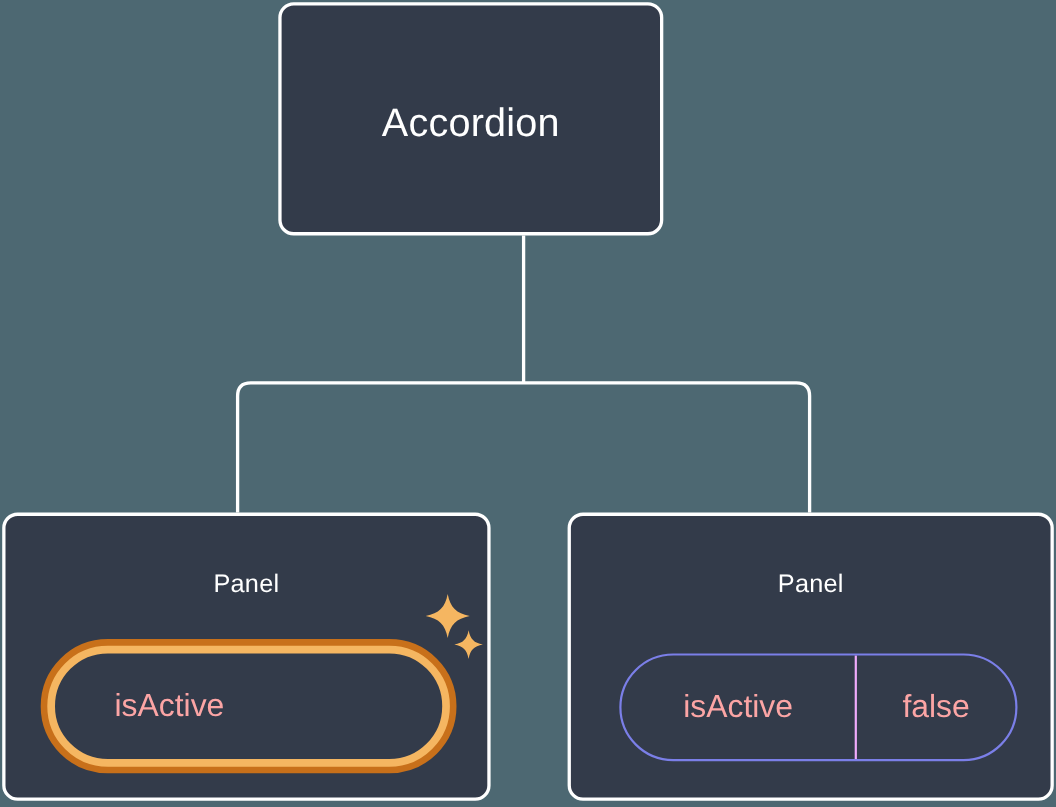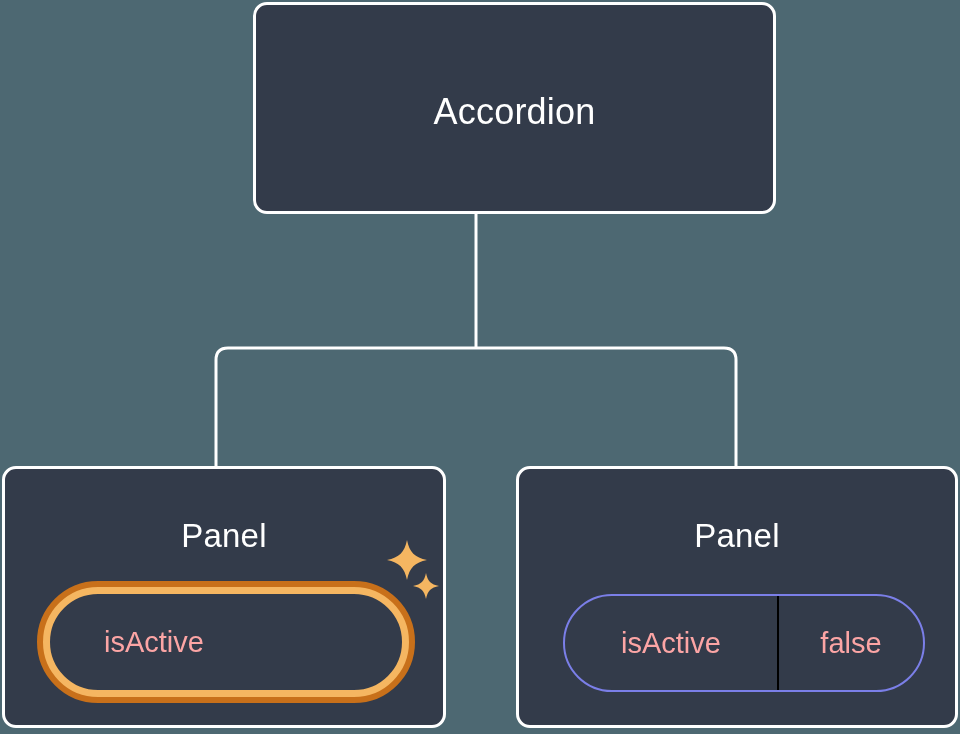--- a/index.html
+++ b/index.html
@@ -46,21 +46,21 @@
     text-align: center;
     color: #ffffff;
     font-weight: 400;
     letter-spacing: 0.2px;
     white-space: nowrap;
   }
 
   #card-accordion {
     left: 253px;
     top: 2px;
-    width: 523px;
+    width: 350px;
     height: 212px;
   }
   #card-accordion .node-title {
     top: 86px;
     font-size: 36px;
   }
 
   #card-panel-left {
     left: 2px;
     top: 466px;
@@ -68,21 +68,21 @@
     height: 262px;
   }
   #card-panel-right {
     left: 516px;
     top: 466px;
     width: 442px;
     height: 262px;
   }
   .panel-card .node-title {
     top: 48px;
-    font-size: 33px;
+    font-size: 23px;
   }
 
   
   .prop-pill {
     position: absolute;
     box-sizing: border-box;
     display: flex;
     align-items: stretch;
     border: 2px solid #7b7fe8;
     border-radius: 999px;
@@ -90,21 +90,21 @@
   }
   .prop-key, .prop-val {
     display: flex;
     align-items: center;
     justify-content: center;
     color: #fca5a5;
     font-size: 29px;
     white-space: nowrap;
   }
   .prop-pill .prop-val {
-    border-left: 2px solid #000000;
+    border-left: 2px solid #f0abfc;
   }
 
   
   #pill-right {
     left: 44px;
     top: 125px;
     width: 362px;
     height: 98px;
   }
   #pill-right .prop-key { flex: 0 0 212px; }

